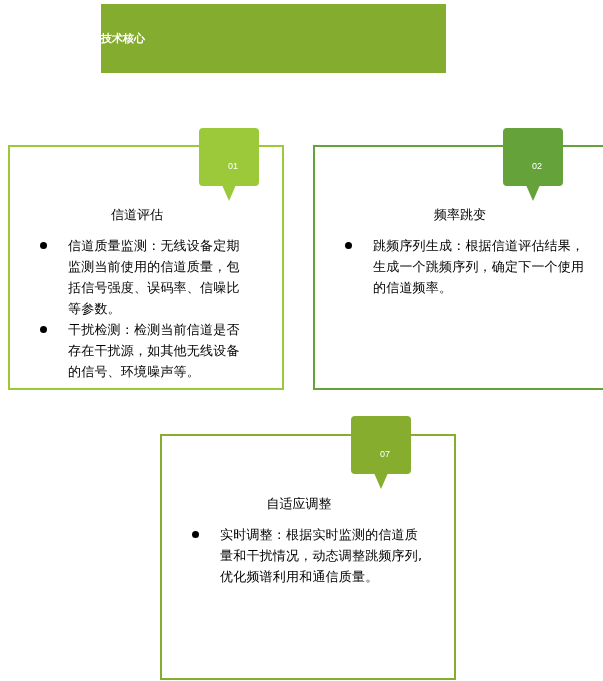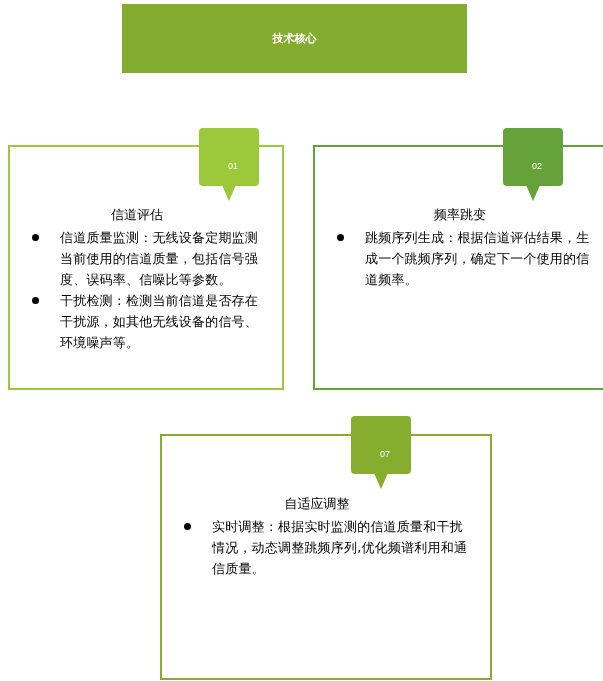--- a/index.html
+++ b/index.html
@@ -10,44 +10,43 @@
     body {
       width: 603px;
       height: 681px;
       position: relative;
       overflow: hidden;
       font-family: "DejaVu Sans", "Liberation Sans", sans-serif;
       color: #000000;
     }
     .header {
       position: absolute;
-      left: 122px;
+      left: 101px;
       top: 4px;
       width: 345px;
       height: 69px;
       background: #84ac2f;
       display: flex;
       align-items: center;
-      justify-content: center;
     }
     .header-title {
       color: #ffffff;
       font-weight: bold;
       font-size: 11px;
       letter-spacing: 0px;
     }
     .card {
       position: absolute;
       box-sizing: border-box;
       border: 2px solid #9bc93a;
       background: #ffffff;
     }
     .card-1 { left: 8px;   top: 145px; width: 276px; height: 245px; border-color: #9bc93a; }
     .card-2 { left: 313px; top: 145px; width: 312px; height: 245px; border-color: #66a23a; }
-    .card-3 { left: 160px; top: 434px; width: 332px; height: 246px; border-color: #86ad2e; padding-left: 38px; }
+    .card-3 { left: 160px; top: 434px; width: 296px; height: 246px; border-color: #86ad2e; padding-left: 38px; }
 
     .badge {
       position: absolute;
       width: 60px;
       height: 58px;
       border-radius: 4px;
       display: flex;
       align-items: center;
       justify-content: center;
       z-index: 2;
@@ -84,21 +83,21 @@
       line-height: 18px;
     }
     .card-1 .card-title { top: 59px; left: -6px; }
     .card-2 .card-title { top: 59px; left: -6px; }
     .card-3 .card-title { top: 59px; left: -6px; }
 
     .bullets {
       position: absolute;
       left: 0;
       right: 0;
-      margin: 0;
+      margin: 8px;
       padding: 0;
       list-style: none;
     }
     .card-1 .bullets, .card-2 .bullets { top: 80px; }
     .card-3 .bullets { top: 80px; }
 
     .bullet-item {
       position: relative;
       padding-left: 50px;
       padding-right: 22px;

